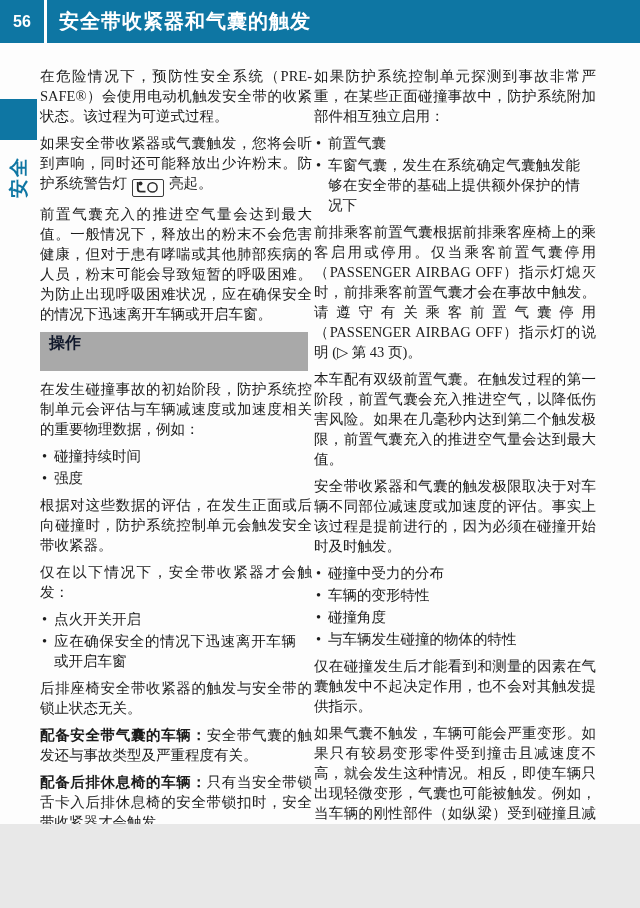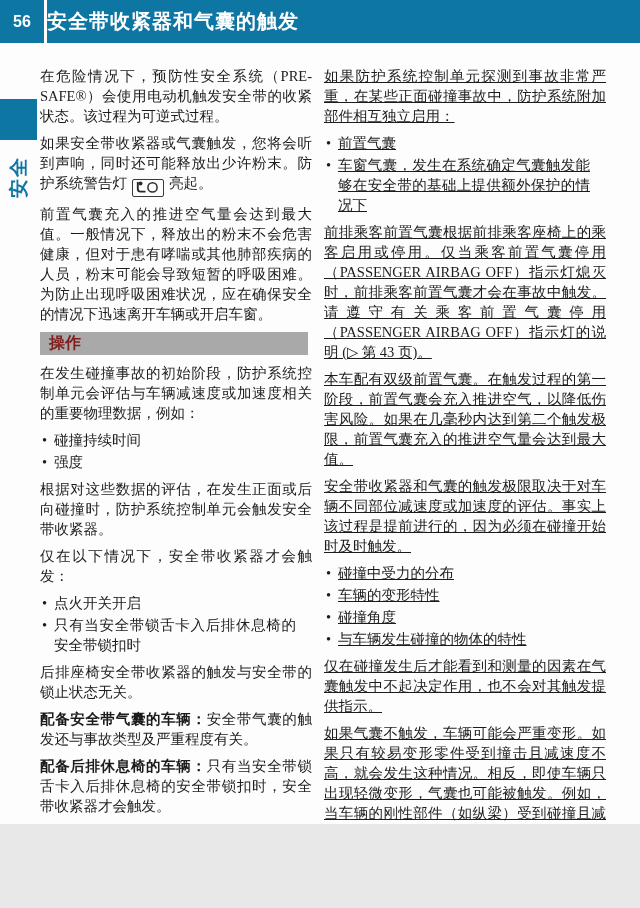--- a/index.html
+++ b/index.html
@@ -8,34 +8,34 @@
     font-family:"Liberation Serif","DejaVu Serif",serif;color:#1c1c1c;
   }
   
   .header{
     position:absolute;left:0;top:0;width:640px;height:43px;background:#0E76A3;
     display:flex;align-items:center;
     font-family:"Liberation Sans","DejaVu Sans",sans-serif;color:#ffffff;
   }
   .pagenum{width:44px;text-align:center;font-size:16px;font-weight:700;}
   .hdr-divider{width:3px;height:43px;background:#ffffff;}
-  .title{font-size:20px;font-weight:700;letter-spacing:1px;}
+  .title{margin-left:12px;font-size:20px;font-weight:700;letter-spacing:1px;}
   
   .tab-block{position:absolute;left:0;top:99px;width:37px;height:41px;background:#0E76A3;}
   .tab-label-wrap{position:absolute;left:0;top:143px;width:37px;height:68px;
     display:flex;align-items:center;justify-content:center;}
   .tab-label{transform:rotate(-90deg);color:#0E76A3;font-weight:700;font-size:19px;
     font-family:"Liberation Sans","DejaVu Sans",sans-serif;white-space:nowrap;letter-spacing:2px;}
   
   .col{position:absolute;top:66px;font-size:14.5px;line-height:20px;text-align:justify;}
   .col-left{left:40px;width:272px;}
-  .col-right{left:324px;width:282px;text-decoration:underline;}
+  .col-right{left:314px;width:282px;}
   .col p{margin:0 0 7px 0;}
-  .section-bar{background:#A9A9A9;color:#7f1d1d;font-weight:700;font-size:16px;
-    padding:1px 0 2px 9px;margin:8px 4px 8px 0;line-height:20px;text-align:left;}
+  .section-bar{background:#A9A9A9;color:#0f172a;font-weight:700;font-size:16px;
+    padding:1px 0 18px 9px;margin:8px 4px 8px 0;line-height:20px;text-align:left;}
   .bullets{margin:1px 16px 7px 0;}
   .bullet{position:relative;padding-left:14px;margin:2px 0;}
   .bullet::before{content:"•";position:absolute;left:2px;top:0;}
   b{font-weight:700;}
   
   .ind-box{display:inline-block;width:30px;height:16px;border:1.5px solid #3a3a3a;
     border-radius:2px;vertical-align:-3px;margin:0 5px;background:#fdfdfd;
     text-align:center;line-height:12px;}
   .ind-box svg{display:inline-block;vertical-align:top;margin-top:1px;}
 </style>
@@ -68,21 +68,21 @@
 
     <p>在发生碰撞事故的初始阶段，防护系统控制单元会评估与车辆减速度或加速度相关的重要物理数据，例如：</p>
     <div class="bullets">
       <div class="bullet">碰撞持续时间</div>
       <div class="bullet">强度</div>
     </div>
     <p>根据对这些数据的评估，在发生正面或后向碰撞时，防护系统控制单元会触发安全带收紧器。</p>
     <p>仅在以下情况下，安全带收紧器才会触发：</p>
     <div class="bullets">
       <div class="bullet">点火开关开启</div>
-      <div class="bullet">只有当安全带锁舌卡入后排休息椅的安全带锁扣时</div>
+      <div class="bullet">应在确保安全的情况下迅速离开车辆或开启车窗</div>
     </div>
     <p>后排座椅安全带收紧器的触发与安全带的锁止状态无关。</p>
     <p><b>配备安全带气囊的车辆：</b><span>安全带气囊的触发还与事故类型及严重程度有关。</span></p>
     <p><b>配备后排休息椅的车辆：</b><span>只有当安全带锁舌卡入后排休息椅的安全带锁扣时，安全带收紧器才会触发。</span></p>
     <p>如果座椅靠背倾斜，座垫气囊的触发还与事故类型及严重程度有关。</p>
   </div>
 
   <div class="col col-right">
     <p>如果防护系统控制单元探测到事故非常严重，在某些正面碰撞事故中，防护系统附加部件相互独立启用：</p>
     <div class="bullets">

